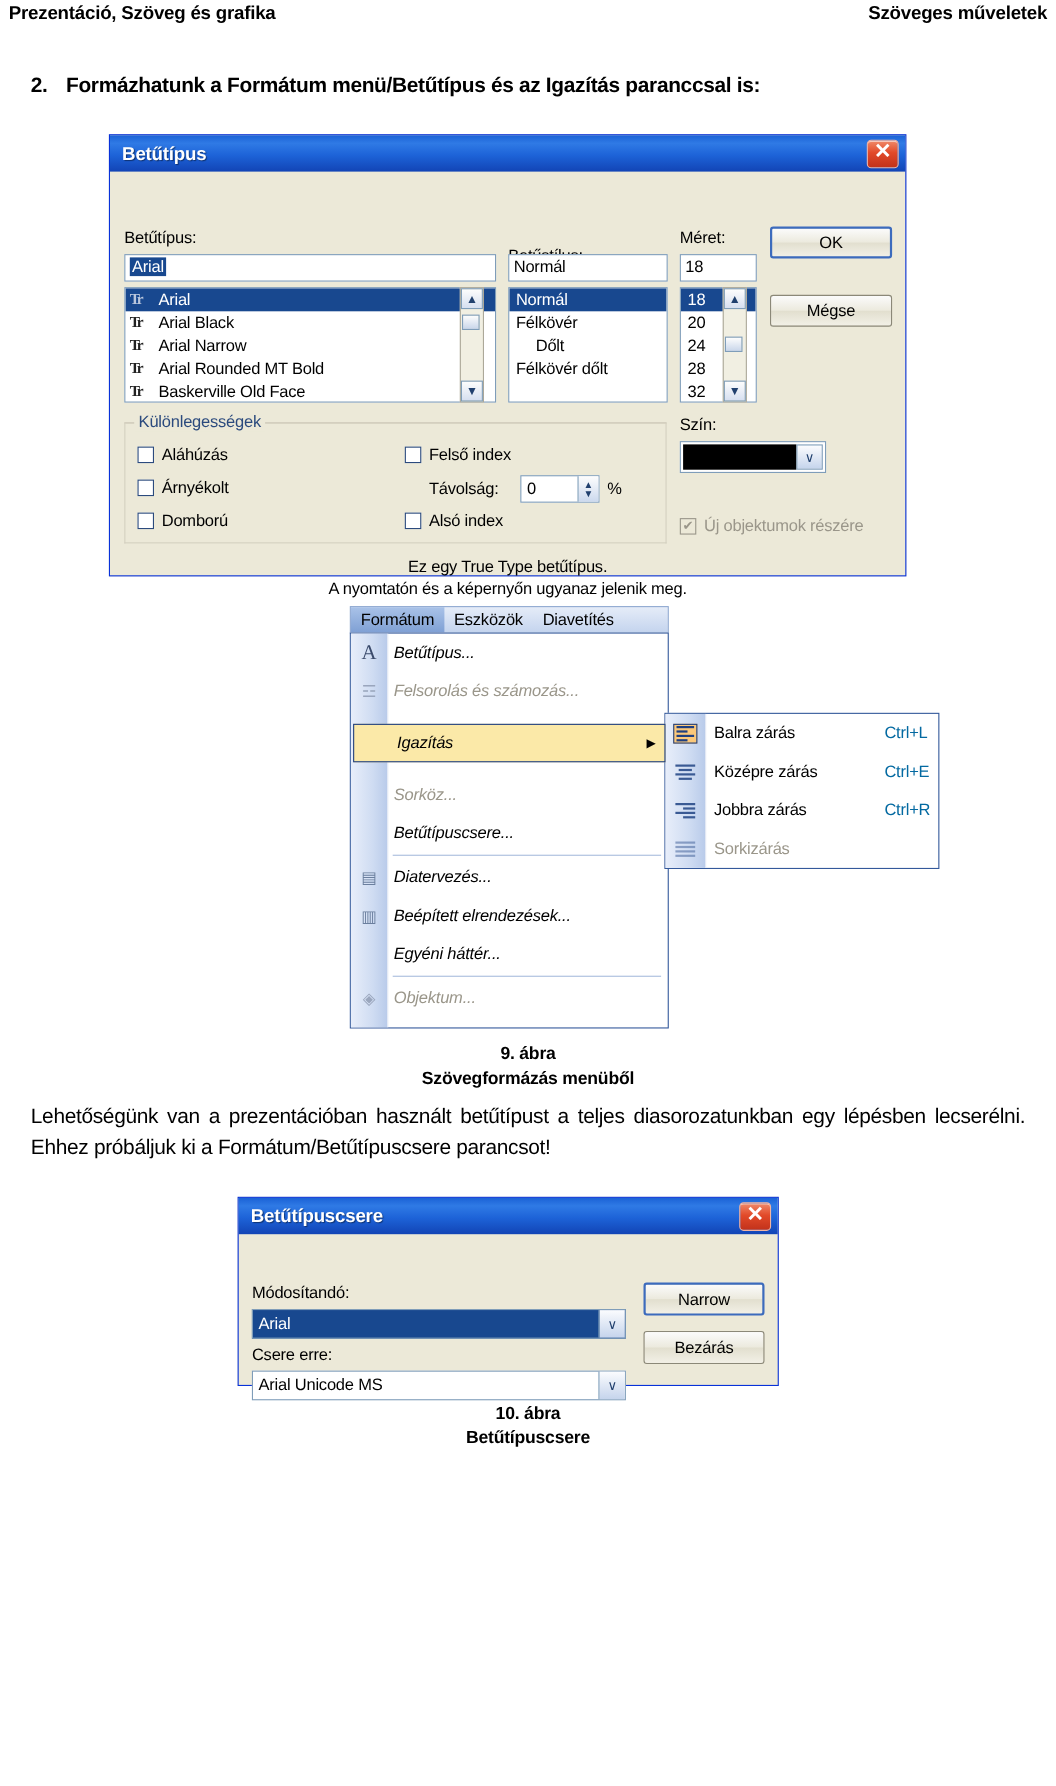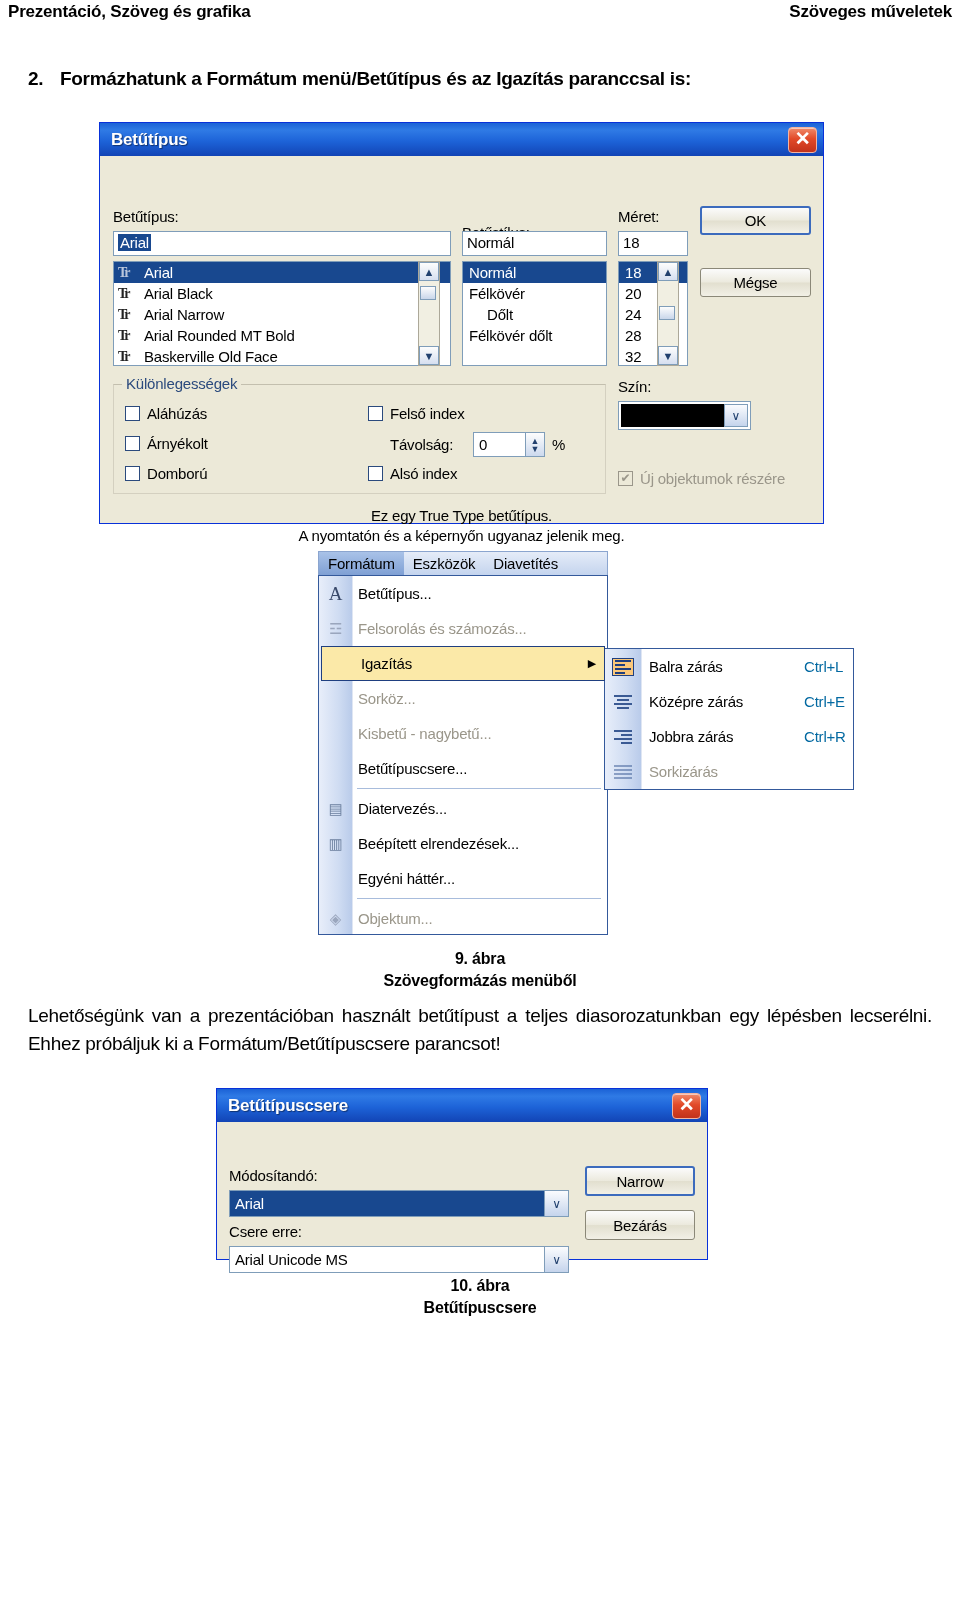--- a/index.html
+++ b/index.html
@@ -137,21 +137,21 @@
   .menubar .mi.active{background:linear-gradient(180deg,#a9c2e8,#7fa0d4);}
 
   .menu{position:absolute;background:#fff;border:1px solid #34599b;
         box-sizing:border-box;}
   .menu .gutter{position:absolute;left:0;top:0;bottom:0;width:33px;
         background:linear-gradient(90deg,#e8eefa 0%,#cfdcf2 60%,#b9cbea 100%);
         border-right:1px solid #dfe6f3;}
   .mrow{position:relative;height:35px;display:flex;align-items:center;
         font-size:15px;letter-spacing:-0.2px;z-index:2;}
   .mrow .ico{width:33px;text-align:center;font-size:15px;}
-  .mrow .txt{padding-left:6px;}
+  .mrow .txt{padding-left:6px;font-style:italic;}
   .mrow.dis .txt{color:#9a968a;}
   .mrow.hlt{background:#fbe9a8;border:1px solid #1f3f80;height:33px;}
   .mrow .arrow{position:absolute;right:8px;font-size:11px;}
   .msep{height:1px;background:#a8bcdc;margin:2px 6px 2px 38px;}
 
   .submenu{position:absolute;background:#fff;border:1px solid #34599b;box-sizing:border-box;}
   .submenu .gutter{position:absolute;left:0;top:0;bottom:0;width:36px;
         background:linear-gradient(90deg,#e8eefa 0%,#cfdcf2 60%,#b9cbea 100%);
         border-right:1px solid #dfe6f3;}
   .srow{position:relative;height:35px;display:flex;align-items:center;
@@ -339,35 +339,31 @@
     <div class="mrow">
       <span class="ico" style="font-family:'Liberation Serif',serif;font-size:19px;color:#3a4a6b;">A</span>
       <span class="txt">Betűtípus...</span>
     </div>
 
     <div class="mrow dis">
       <span class="ico" style="color:#9aa6bd;">☲</span>
       <span class="txt">Felsorolás és számozás...</span>
     </div>
 
-    <div class="mrow hlt" style="margin:0 2px;">
+    <div class="mrow hlt" style="margin:12px 2px;">
       <span class="ico"></span>
       <span class="txt">Igazítás</span>
       <span class="arrow">▶</span>
     </div>
 
     <div class="mrow dis">
       <span class="ico"></span>
       <span class="txt">Sorköz...</span>
     </div>
 
-    <div class="mrow dis">
-      <span class="ico"></span>
-      <span class="txt">Kisbetű - nagybetű...</span>
-    </div>
 
     <div class="mrow">
       <span class="ico"></span>
       <span class="txt">Betűtípuscsere...</span>
     </div>
 
     <div class="msep"></div>
 
     <div class="mrow">
       <span class="ico" style="color:#6b7f9e;">▤</span>

